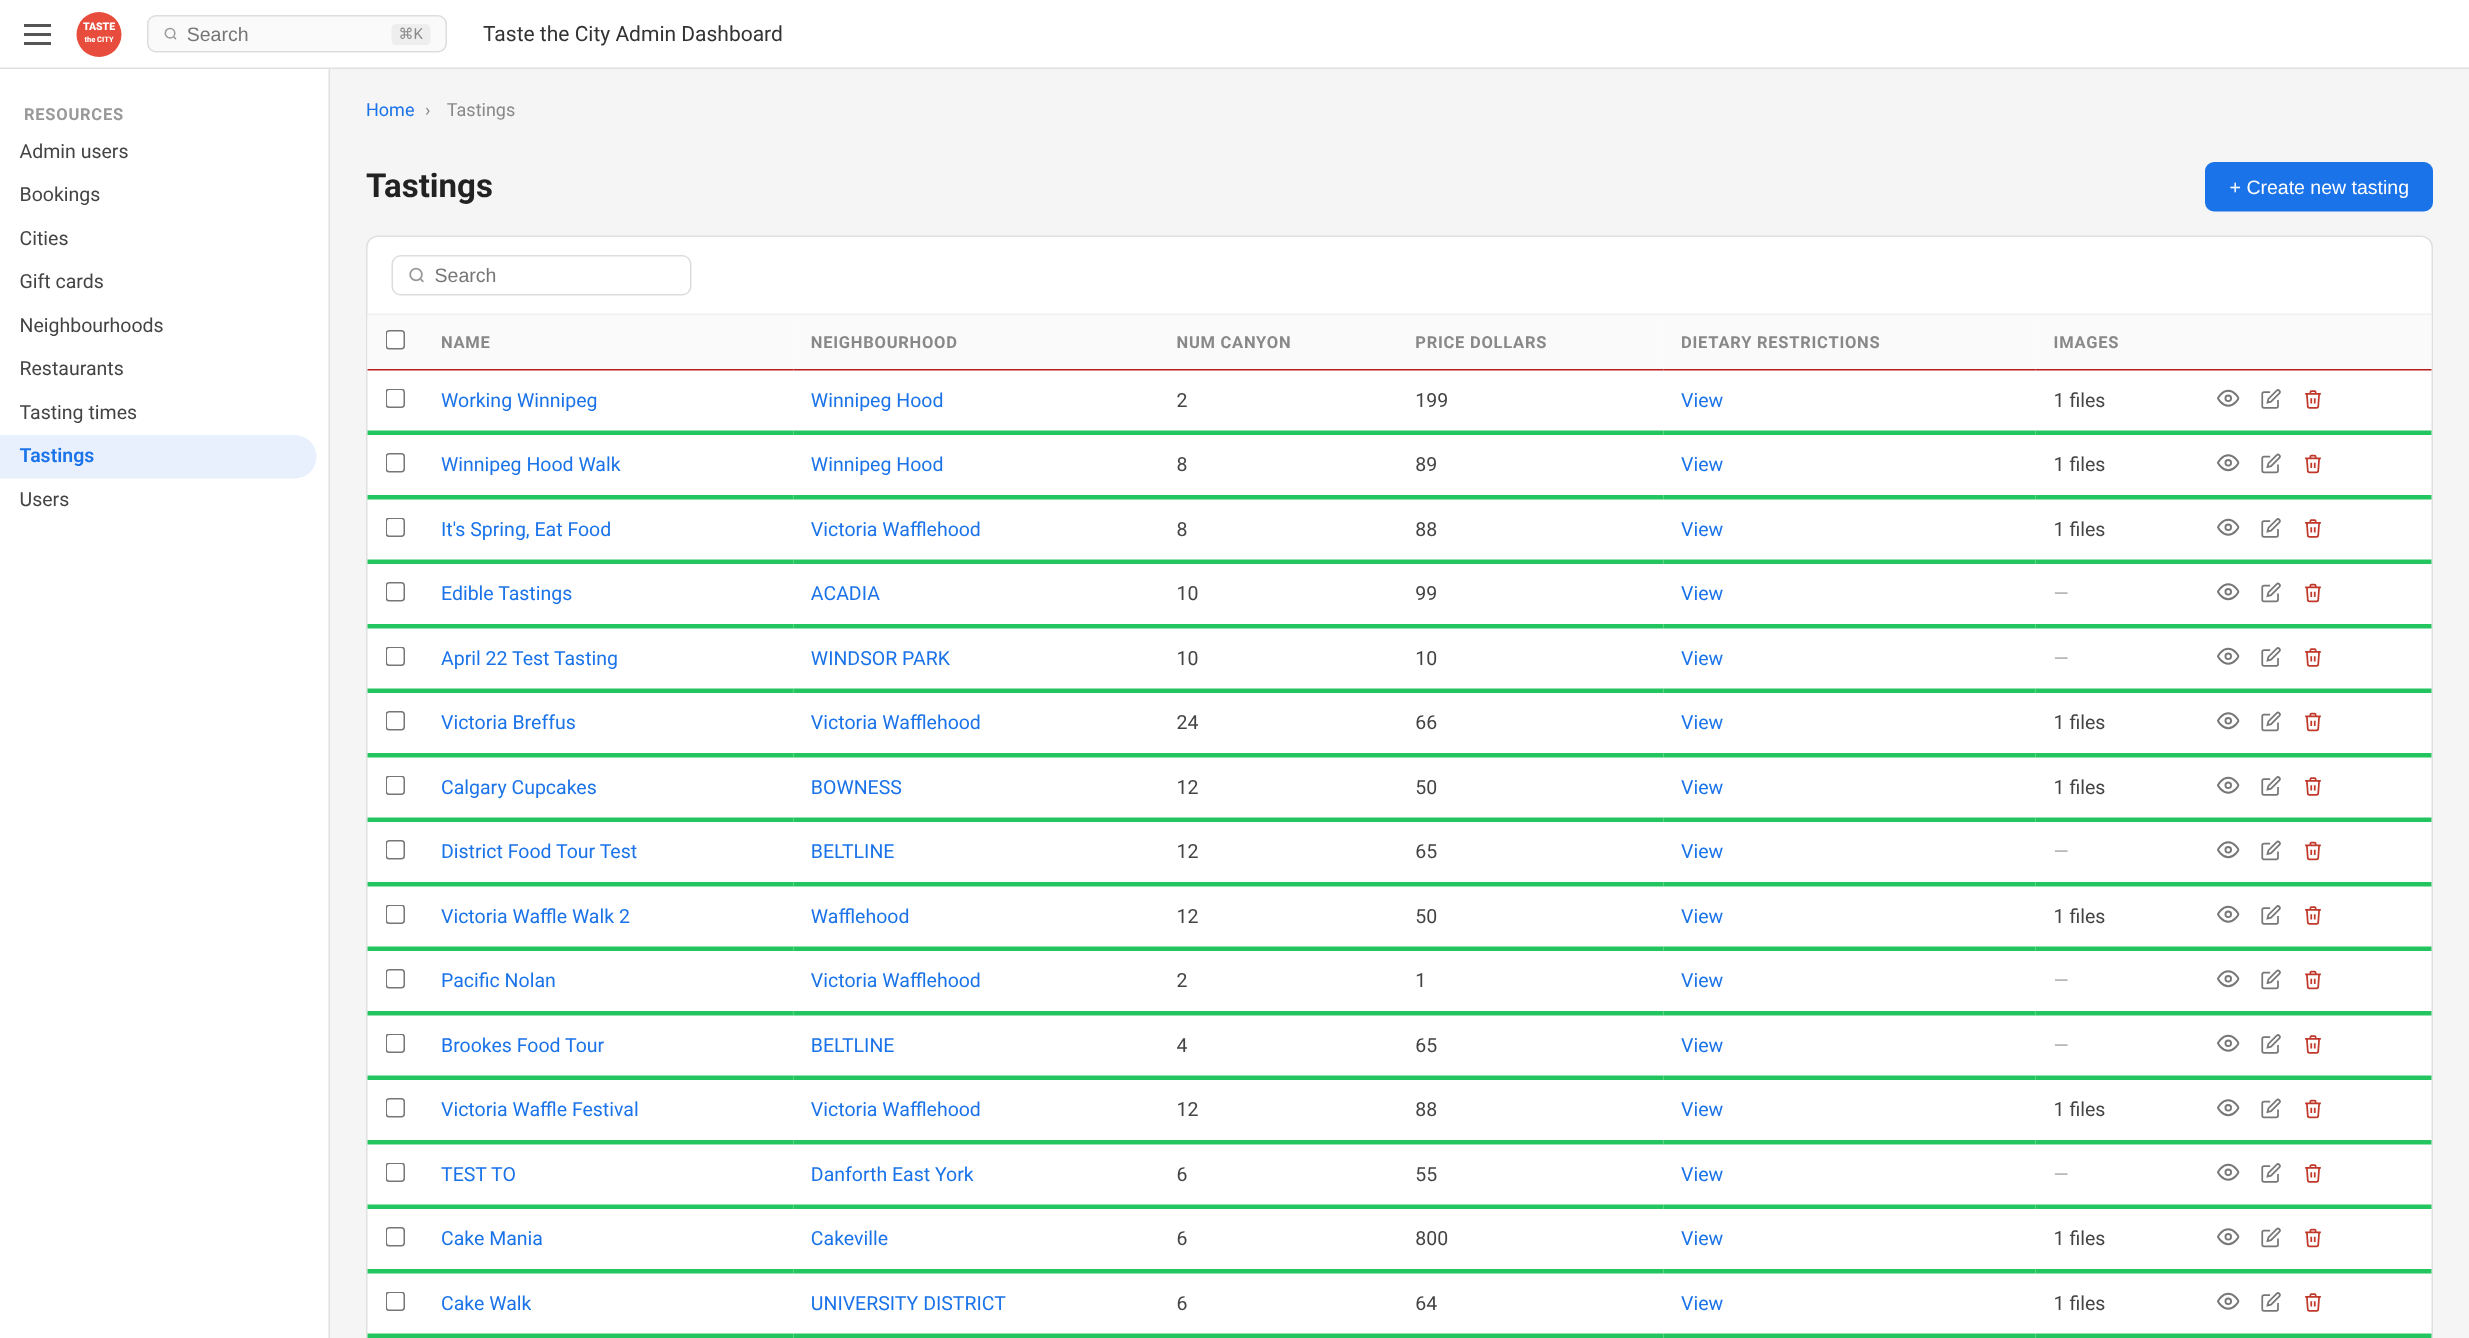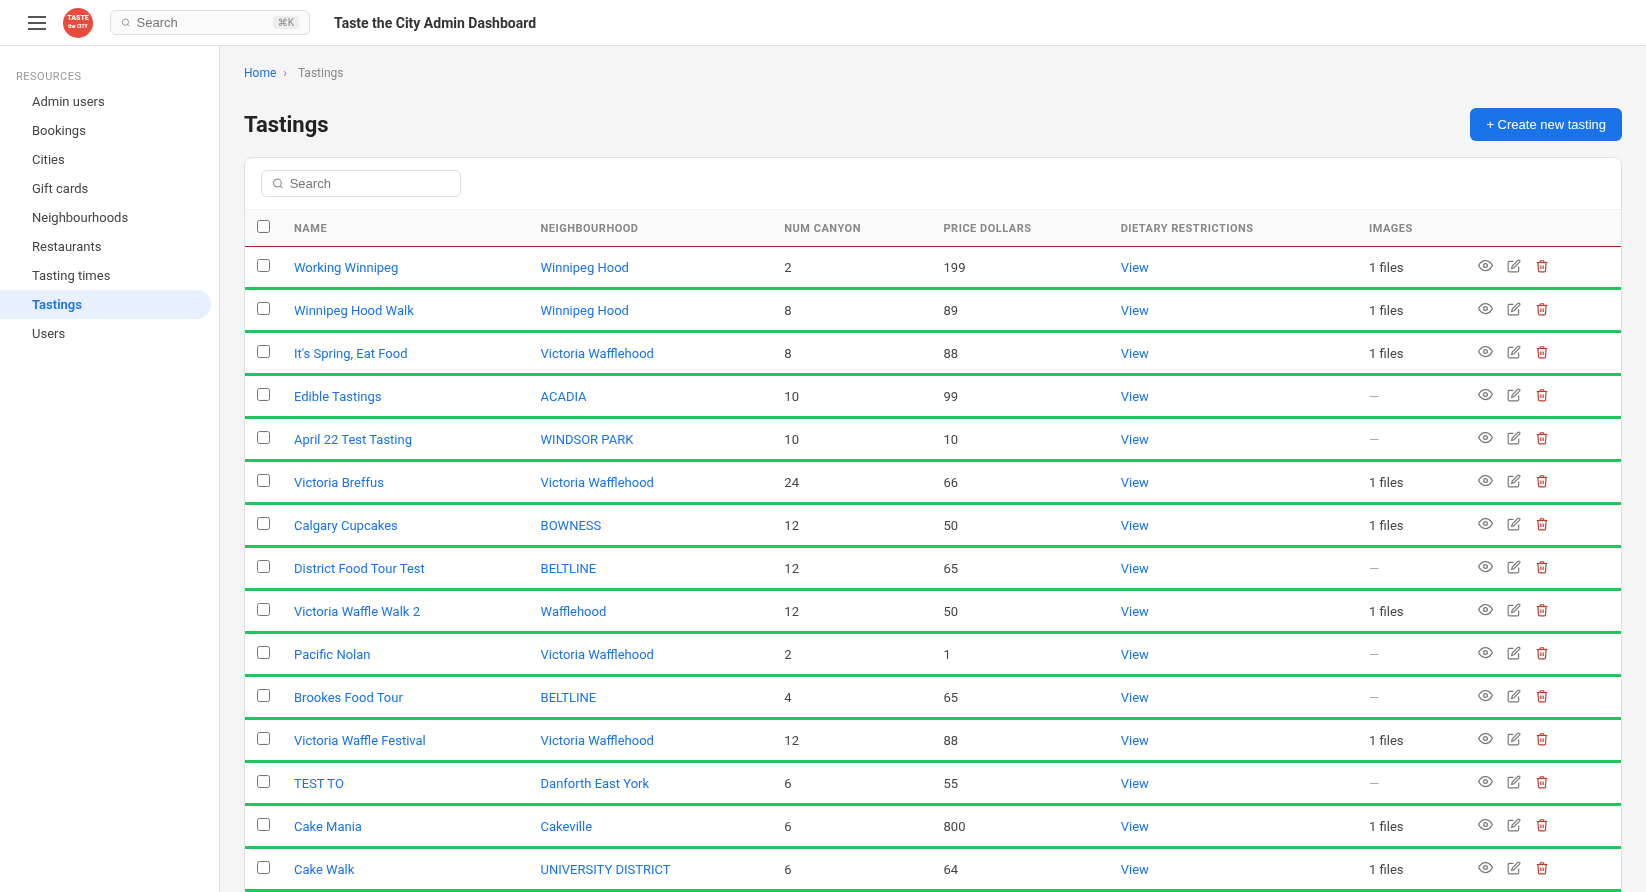--- a/index.html
+++ b/index.html
@@ -1,34 +1,34 @@
 <!DOCTYPE html>
 <html><head>
   <meta charset="utf-8">
   <style>
     * { box-sizing: border-box; margin: 0; padding: 0; }
     body { font-family: -apple-system, BlinkMacSystemFont, 'Segoe UI', Roboto, sans-serif; font-size: 13px; background: #f5f5f5; color: #333; display: flex; flex-direction: column; height: 100vh; overflow: hidden; }
 
     
-    .top-nav { background: #fff; border-bottom: 1px solid #e0e0e0; display: flex; align-items: center; padding: 0 28px; height: 46px; gap: 16px; flex-shrink: 0; }
+    .top-nav { background: #fff; border-bottom: 1px solid #e0e0e0; display: flex; align-items: center; padding: 0 16px; height: 46px; gap: 16px; flex-shrink: 0; }
     .hamburger { cursor: pointer; display: flex; flex-direction: column; gap: 4px; }
     .hamburger span { display: block; width: 18px; height: 2px; background: #555; }
     .logo { display: flex; align-items: center; gap: 4px; font-weight: 800; font-size: 14px; color: #e74c3c; line-height: 1; }
     .search-bar { display: flex; align-items: center; border: 1px solid #ddd; border-radius: 6px; padding: 4px 10px; gap: 6px; width: 200px; background: #fafafa; }
     .search-bar input { border: none; outline: none; background: transparent; font-size: 13px; color: #555; width: 100%; }
     .search-kbd { background: #eee; border-radius: 3px; padding: 1px 5px; font-size: 10px; color: #888; }
-    .nav-title { font-size: 14px; color: #333; margin-left: 8px; font-weight: 700; }
+    .nav-title { font-size: 14px; color: #333; margin-left: 8px; font-weight: 400; }
 
     
     .layout { display: flex; flex: 1; overflow: hidden; }
 
     
     .sidebar { width: 220px; background: #fff; border-right: 1px solid #e0e0e0; padding: 16px 0; flex-shrink: 0; overflow-y: auto; }
-    .sidebar-section-label { font-size: 11px; font-weight: 400; color: #999; padding: 8px 16px 4px; letter-spacing: 0.5px; }
-    .sidebar-item { display: flex; align-items: center; padding: 7px 32px; cursor: pointer; font-size: 13px; color: #444; gap: 8px; }
+    .sidebar-section-label { font-size: 11px; font-weight: 700; color: #999; padding: 8px 16px 4px; letter-spacing: 0.5px; }
+    .sidebar-item { display: flex; align-items: center; padding: 7px 13px; cursor: pointer; font-size: 13px; color: #444; gap: 8px; }
     .sidebar-item.active { background: #e8f0fe; color: #1a73e8; font-weight: 600; border-radius: 0 20px 20px 0; margin-right: 8px; }
 
     
     .main { flex: 1; overflow-y: auto; padding: 20px 24px; }
     .breadcrumb { font-size: 12px; color: #888; margin-bottom: 28px; }
     .breadcrumb a { color: #1a73e8; text-decoration: none; }
     .breadcrumb span { margin: 0 4px; }
     .page-header { display: flex; align-items: center; justify-content: space-between; margin-bottom: 16px; }
     .page-title { font-size: 22px; font-weight: 700; color: #222; }
     .create-btn { background: #1a73e8; color: #fff; border: none; border-radius: 6px; padding: 9px 16px; font-size: 13px; cursor: pointer; display: flex; align-items: center; gap: 6px; }

